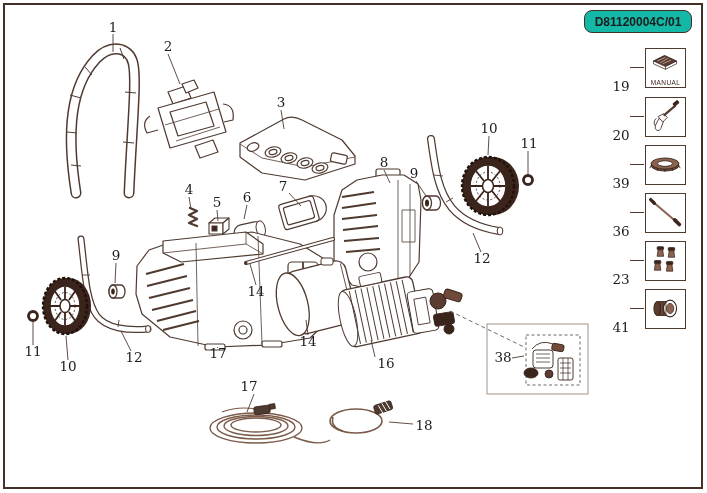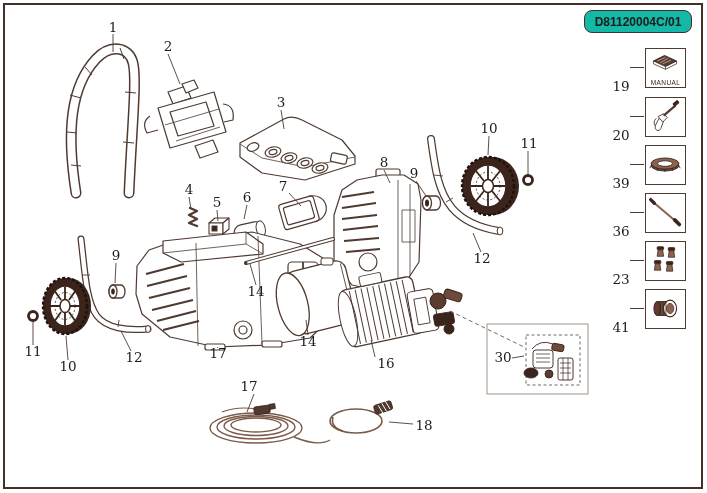--- a/index.html
+++ b/index.html
@@ -278,21 +278,21 @@
   <div class="callout" style="left:116px;top:256px">9</div>
   <div class="callout" style="left:68px;top:367px">10</div>
   <div class="callout" style="left:33px;top:352px">11</div>
   <div class="callout" style="left:134px;top:358px">12</div>
   <div class="callout" style="left:218px;top:354px">17</div>
   <div class="callout" style="left:256px;top:292px">14</div>
   <div class="callout" style="left:308px;top:342px">14</div>
   <div class="callout" style="left:386px;top:364px">16</div>
   <div class="callout" style="left:249px;top:387px">17</div>
   <div class="callout" style="left:424px;top:426px">18</div>
-  <div class="callout" style="left:503px;top:358px">30</div>
+  <div class="callout" style="left:503px;top:358px">38</div>
 
   <div class="sb-num" style="top:67px">19</div>
   <div class="sb-line" style="top:67px"></div>
   <div class="sb-box" style="top:48px">
     <svg width="38" height="37" viewBox="0 0 41 40">
       <path d="M8,13 L20,7 L33,13 L21,19 Z" fill="#5a3d30" stroke="#3a241c" stroke-width="1"></path>
       <path d="M8,13 L8,16 L21,22 L21,19 Z" fill="#fff" stroke="#3a241c" stroke-width="0.8"></path>
       <path d="M33,13 L33,16 L21,22" fill="none" stroke="#3a241c" stroke-width="0.8"></path>
       <path d="M12,13 L21,9 M15,15 L24,10 M18,16 L27,12" stroke="#d8c8bc" stroke-width="0.7" fill="none"></path>
     </svg>

